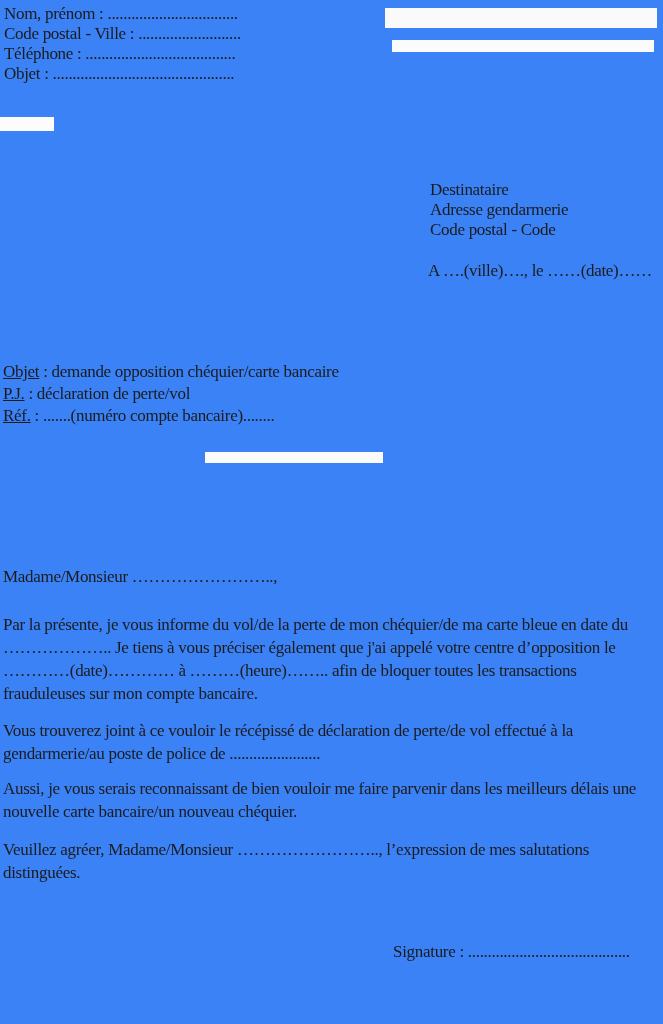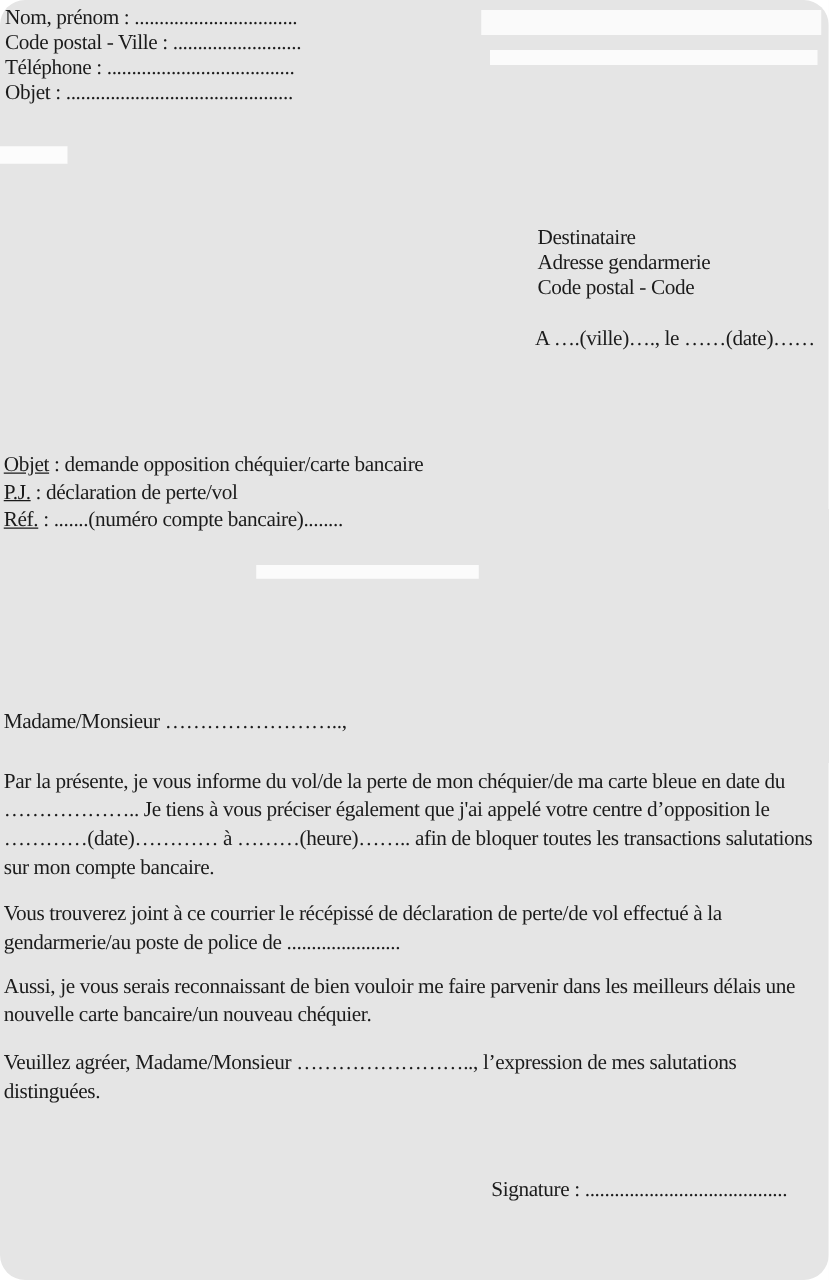--- a/index.html
+++ b/index.html
@@ -1,26 +1,25 @@
 <!DOCTYPE html>
 <html><head>
 <meta charset="utf-8">
 <style>
   html, body { margin: 0; padding: 0; background: #ffffff; }
   .page {
     position: relative;
     width: 663px;
     height: 1024px;
-    background: #e5e5e5;
+    background: #3b82f6;
     font-family: "Liberation Serif", serif;
     color: #1b1b1b;
     font-size: 17px;
     letter-spacing: -0.3px;
     overflow: hidden;
-    border-radius: 20px;
   }
   .abs { position: absolute; }
   .sender-block { left: 4px; top: 4px; line-height: 20px; white-space: nowrap; }
   .recipient-block { left: 430px; top: 180px; line-height: 20px; white-space: nowrap; }
   .date-line { left: 428px; top: 261px; white-space: nowrap; text-align: right; }
   .subject-block { left: 3px; top: 361px; line-height: 22px; white-space: nowrap; }
   .subject-label { text-decoration: underline; }
   .salutation { left: 3px; top: 567px; white-space: nowrap; text-align: center; }
   .para { left: 3px; width: 658px; line-height: 23px; margin: 0; }
   .para-1 { top: 613px; }
@@ -61,20 +60,20 @@
   <div class="abs date-line">A ….(ville)…., le ……(date)……</div>
 
   <div class="abs subject-block">
     <div><span class="subject-label">Objet</span><span> : demande opposition chéquier/carte bancaire</span></div>
     <div><span class="subject-label">P.J.</span><span> : déclaration de perte/vol</span></div>
     <div><span class="subject-label">Réf.</span><span> : .......(numéro compte bancaire)........</span></div>
   </div>
 
   <div class="abs salutation">Madame/Monsieur ……………………..,</div>
 
-  <p class="abs para para-1">Par la présente, je vous informe du vol/de la perte de mon chéquier/de ma carte bleue en date du ……………….. Je tiens à vous préciser également que j'ai appelé votre centre d’opposition le …………(date)………… à ………(heure)…….. afin de bloquer toutes les transactions salutations sur mon compte bancaire.</p>
-  <p class="abs para para-2">Vous trouverez joint à ce courrier le récépissé de déclaration de perte/de vol effectué à la gendarmerie/au poste de police de .......................</p>
+  <p class="abs para para-1">Par la présente, je vous informe du vol/de la perte de mon chéquier/de ma carte bleue en date du ……………….. Je tiens à vous préciser également que j'ai appelé votre centre d’opposition le …………(date)………… à ………(heure)…….. afin de bloquer toutes les transactions frauduleuses sur mon compte bancaire.</p>
+  <p class="abs para para-2">Vous trouverez joint à ce vouloir le récépissé de déclaration de perte/de vol effectué à la gendarmerie/au poste de police de .......................</p>
   <p class="abs para para-3">Aussi, je vous serais reconnaissant de bien vouloir me faire parvenir dans les meilleurs délais une nouvelle carte bancaire/un nouveau chéquier.</p>
   <p class="abs para para-4">Veuillez agréer, Madame/Monsieur …………………….., l’expression de mes salutations distinguées.</p>
 
   <div class="abs signature-line">Signature : .........................................</div>
 
 </div>
 
 </body></html>

